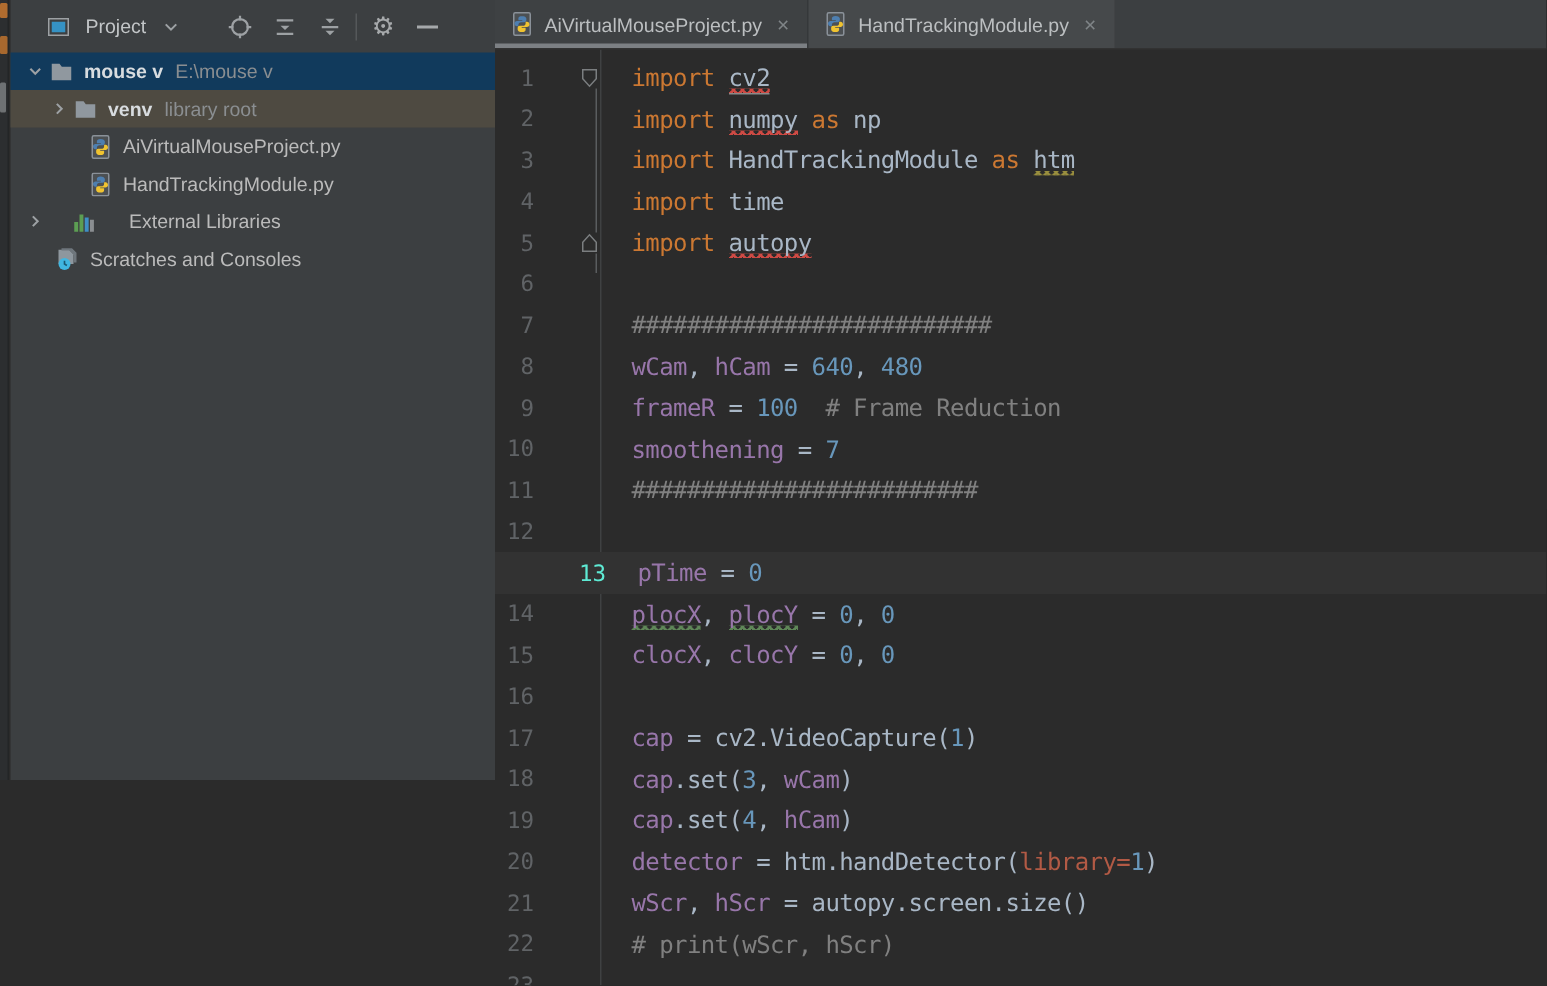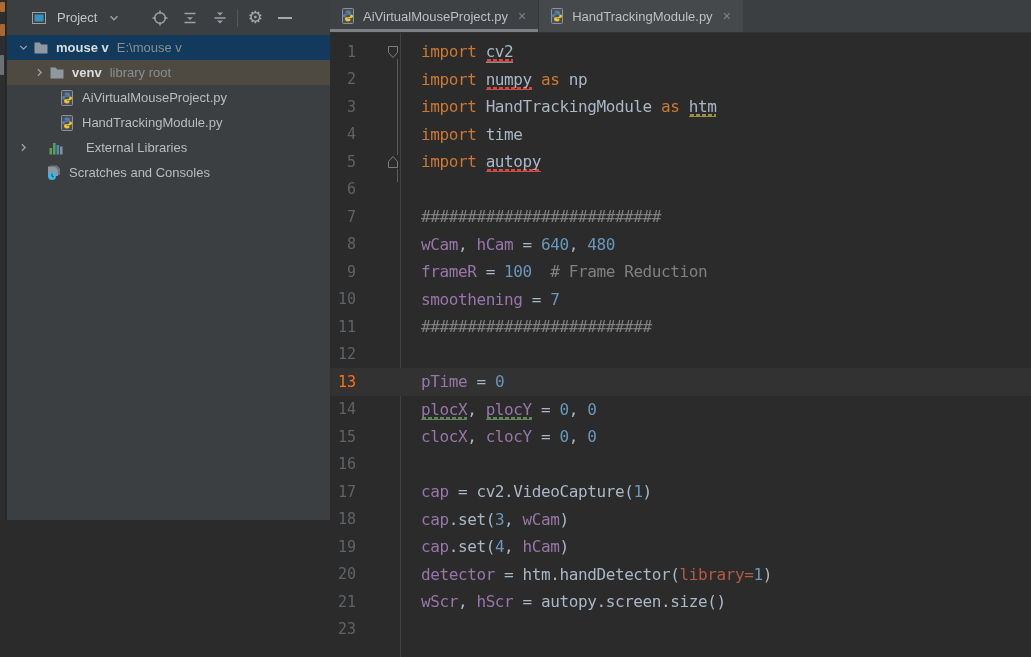--- a/index.html
+++ b/index.html
@@ -45,21 +45,21 @@
   .tab.active .underline { position:absolute; left:0; right:0; bottom:0; height:3px; background:#7c8084; }
   .tab.other { background:#46494b; border-left:1px solid #35383a; }
 
   #code-area { position:relative; padding-top:5px; height:624px; background:#2b2b2b; overflow:hidden; }
   #gutter-sep { position:absolute; left:70px; top:0; bottom:0; width:1px; background:#3f4142; }
   .cline { position:relative; display:flex; height:27.5px; align-items:center; }
   .cline.current { background:#323232; }
   .gut { flex:0 0 70px; display:flex; }
   .gut .num { width:26px; text-align:right; color:#606366;
               font:15px "DejaVu Sans Mono", monospace; }
-  .cline.current .gut .num { color:#f97316; }
+  .cline.current .gut .num { color:#5eead4;margin-left:48px; }
   .codetxt { flex:1; white-space:pre; font:16px "DejaVu Sans Mono", monospace;
              padding-left:21px; letter-spacing:-0.4px; }
 
   .t-kw { color:#cc7832; }
   .t-pl { color:#a9b7c6; }
   .t-nm { color:#6897bb; }
   .t-cm { color:#808080; }
   .t-vr { color:#9876aa; }
   .t-ka { color:#b25a45; }
 
@@ -186,21 +186,21 @@
           <span class="ticon">
             <svg width="16" height="16" viewBox="0 0 16 16">
               <rect x="1.5" y="8" width="2.6" height="6.5" fill="#5c9e53"></rect>
               <rect x="5" y="3" width="2.6" height="11.5" fill="#5c9e53"></rect>
               <rect x="8.5" y="5" width="2.6" height="9.5" fill="#3f8ec6"></rect>
               <rect x="12" y="6.5" width="2.6" height="8" fill="#8a8e91"></rect>
             </svg>
           </span>
           <span class="tname">External Libraries</span>
         </div>
-        <div class="trow" style="padding-left: 1px; margin-left: 20px;">
+        <div class="trow" style="padding-left: 12px;">
           <span class="chev-sp"></span>
           <span class="ticon">
             <svg width="16" height="16" viewBox="0 0 16 16">
               <path fill="#8e979e" d="M2 1.5h7l3 3V11H2z"></path>
               <path fill="#6e767c" d="M4 0.5h7l3 3V10h-2V4.6L9.4 2H4z"></path>
               <circle cx="6" cy="11" r="4" fill="#40b6e0"></circle>
               <path d="M6 8.8V11l1.6 1" stroke="#1a5a74" stroke-width="1.1" fill="none"></path>
             </svg>
           </span>
           <span class="tname">Scratches and Consoles</span>
@@ -364,20 +364,26 @@
             <span class="codetxt"><span class="t-vr">detector</span><span class="t-pl"> = htm.handDetector(</span><span class="t-ka">library=</span><span class="t-nm">1</span><span class="t-pl">)</span></span>
           </div>
           <div class="cline">
             <div class="gut">
               <span class="num">21</span>
             </div>
             <span class="codetxt"><span class="t-vr">wScr</span><span class="t-pl">, </span><span class="t-vr">hScr</span><span class="t-pl"> = autopy.screen.size()</span></span>
           </div>
           <div class="cline">
             <div class="gut">
+              <span class="num">22</span>
+            </div>
+            <span class="codetxt"><span class="t-cm"># print(wScr, hScr)</span></span>
+          </div>
+          <div class="cline">
+            <div class="gut">
               <span class="num">23</span>
             </div>
             <span class="codetxt"></span>
           </div>
         </div>
       <div class="fold-line" style="top:26px;height:96px"></div>
       <div class="fold-line" style="top:136px;height:13px"></div>
     </div>
   </div>
 

